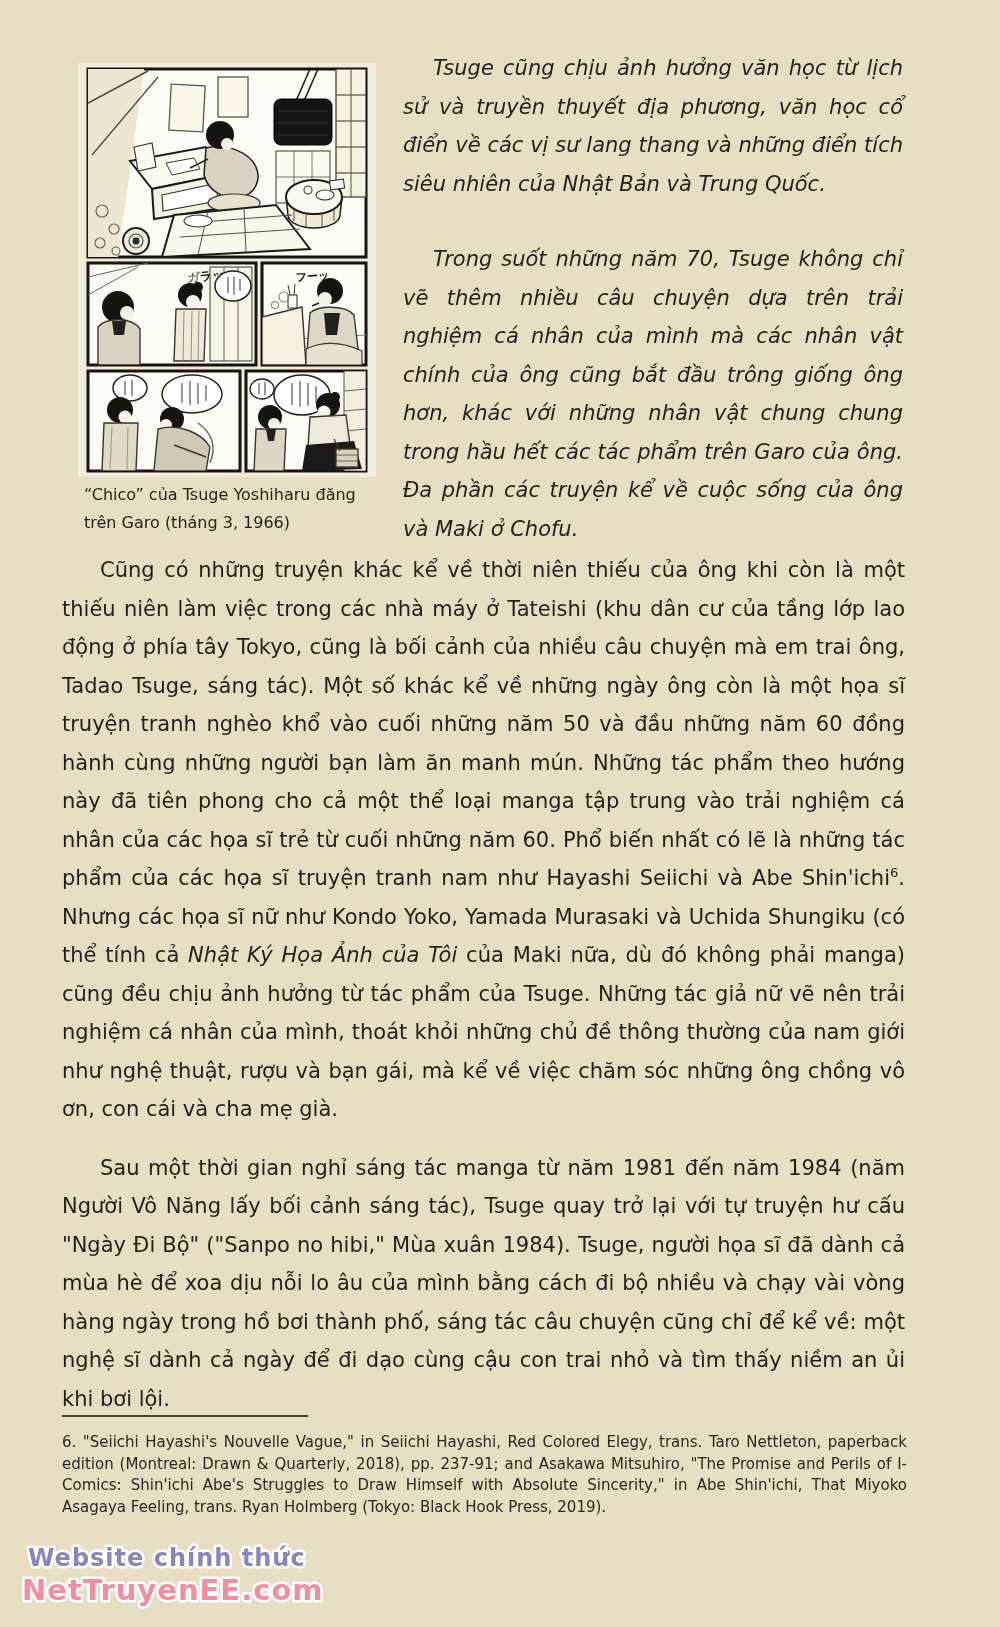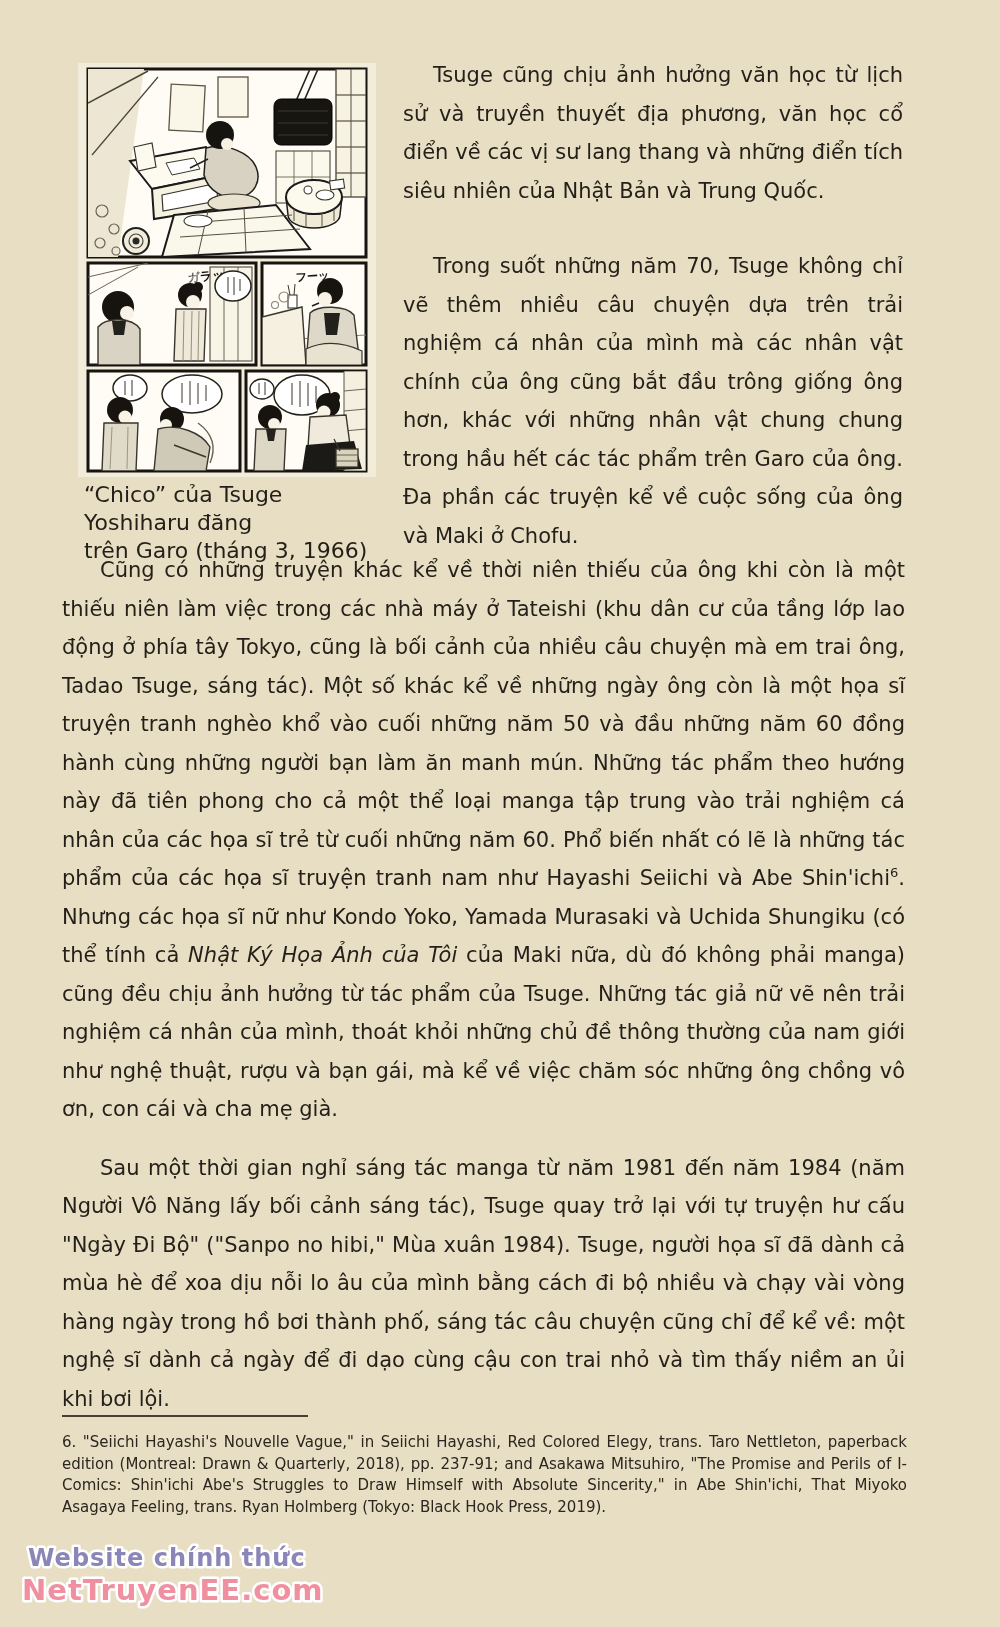--- a/index.html
+++ b/index.html
@@ -6,25 +6,25 @@
   body{background:#cfc6a8;font-family:"DejaVu Sans","Liberation Sans",sans-serif;}
   .page{
     position:relative;width:1000px;height:1627px;margin:0 auto;
     background:#e7dec3;color:#241f18;overflow:hidden;
   }
   
   .figure{position:absolute;left:78px;top:63px;width:298px;height:414px;}
   .figure svg{display:block;width:298px;height:414px;}
   .caption{
     position:absolute;left:84px;top:481px;width:310px;
-    font-size:22px;line-height:28px;color:#241f18;
+    font-size:16px;line-height:28px;color:#241f18;
   }
   .caption span{display:block;}
   
-  .intro-col{position:absolute;left:403px;top:56px;width:500px;}
+  .intro-col{position:absolute;left:403px;top:49px;width:500px;font-style:italic;}
   .intro-col p{
     margin:0;font-size:21px;line-height:38.5px;text-align:justify;
     text-indent:30px;color:#241f18;
   }
   .intro-col p + p{margin-top:37px;}
   
   .body-col{position:absolute;left:62px;top:551px;width:843px;}
   .body-col p{
     margin:0;font-size:21px;line-height:38.5px;text-align:justify;
     text-indent:38px;color:#241f18;

